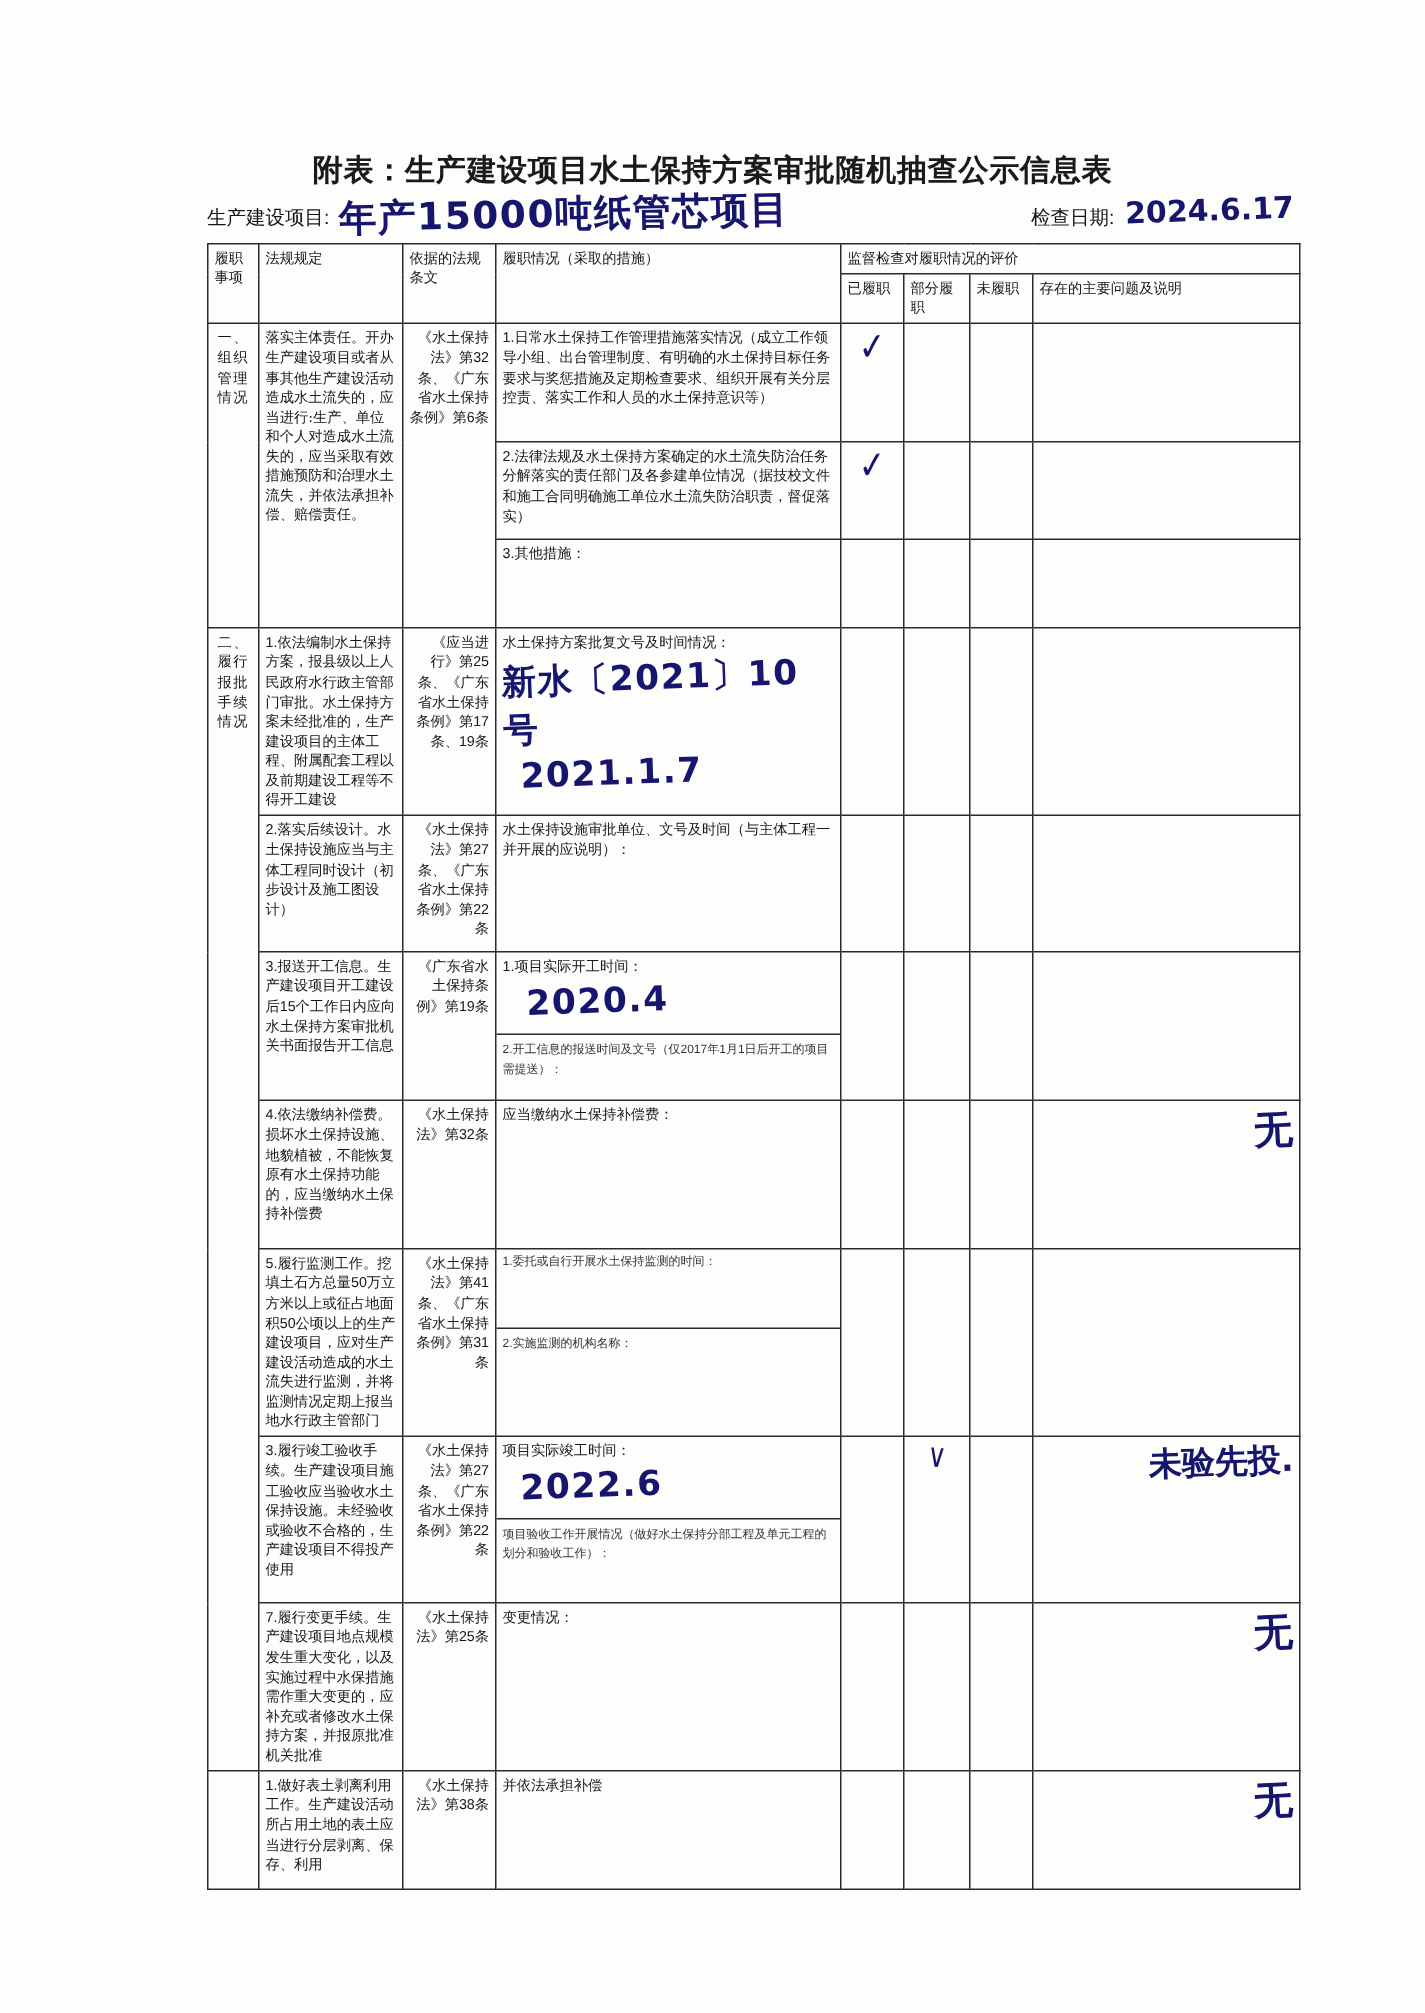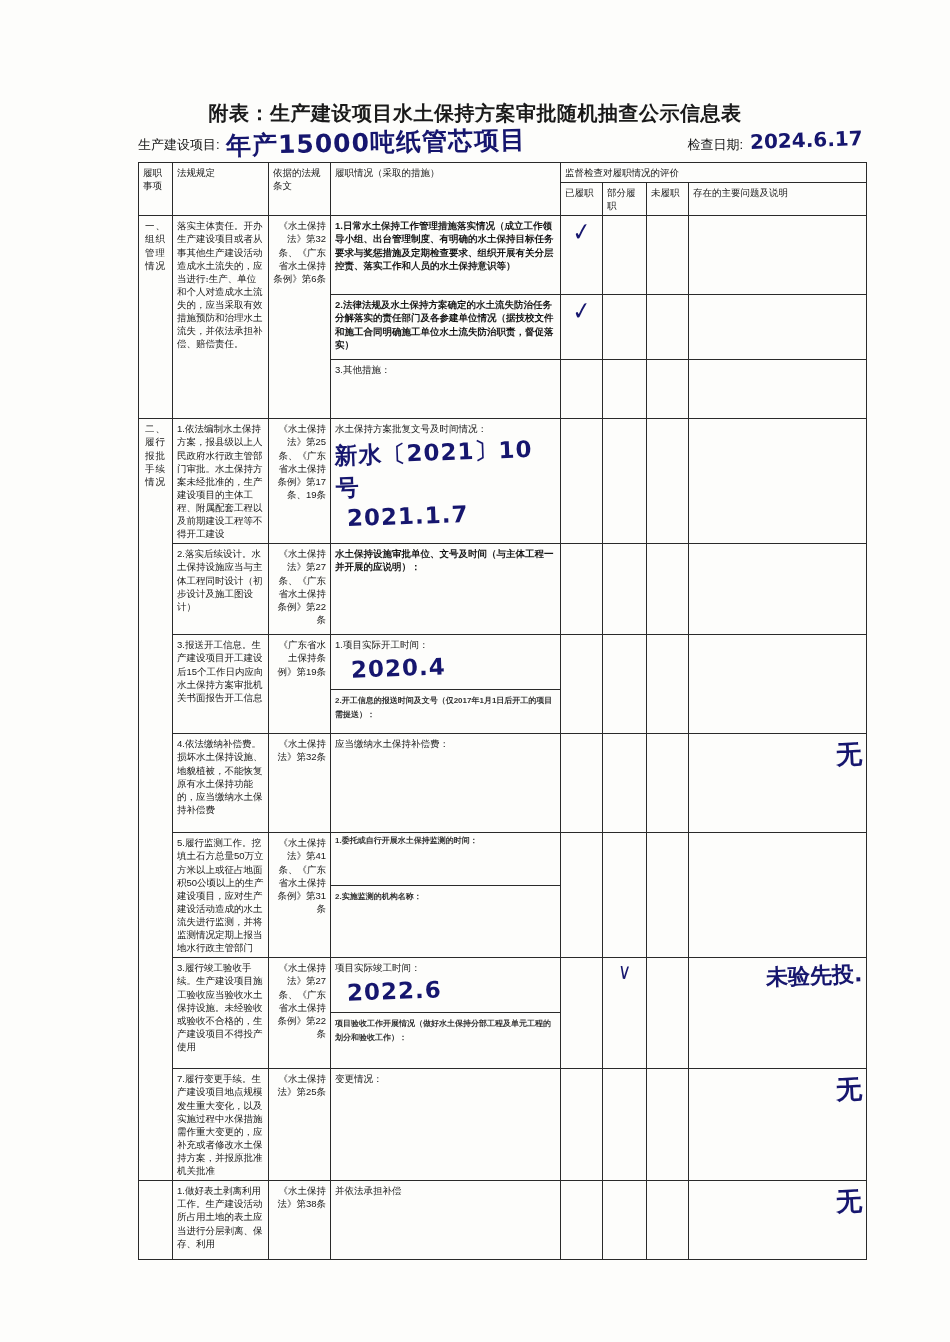--- a/index.html
+++ b/index.html
@@ -109,21 +109,20 @@
   }
   .lawcell {
     font-size: 9.5px;
     line-height: 1.45;
     vertical-align: middle;
   }
   .small {
     font-size: 8px;
     line-height: 1.3;
     color: #333;
-    font-weight: bold;
   }
   .duty-sub {
     display: block;
     margin-bottom: 2px;
   }
   .hand {
     font-family: "DejaVu Sans", sans-serif;
     color: #16166e;
     font-weight: bold;
   }
@@ -223,21 +222,21 @@
       <td style="height:52px">3.其他措施：</td>
       <td></td>
       <td></td>
       <td></td>
       <td></td>
     </tr>
 
     <tr>
       <td rowspan="7" class="catcell">二、履行报批手续情况</td>
       <td class="lawcell" style="height:118px">1.依法编制水土保持方案，报县级以上人民政府水行政主管部门审批。水土保持方案未经批准的，生产建设项目的主体工程、附属配套工程以及前期建设工程等不得开工建设</td>
-      <td class="lawcell ctr">《水土保持法》第25条、《广东省水土保持条例》第17条、19条</td>
+      <td class="lawcell ctr">《应当进行》第25条、《广东省水土保持条例》第17条、19条</td>
       <td>
         <span class="duty-sub">水土保持方案批复文号及时间情况：</span>
         <span class="hand hand-lg">新水〔2021〕10号</span><br>
         <span class="hand hand-lg" style="margin-left:12px">2021.1.7</span>
       </td>
       <td></td>
       <td></td>
       <td></td>
       <td></td>
     </tr>

